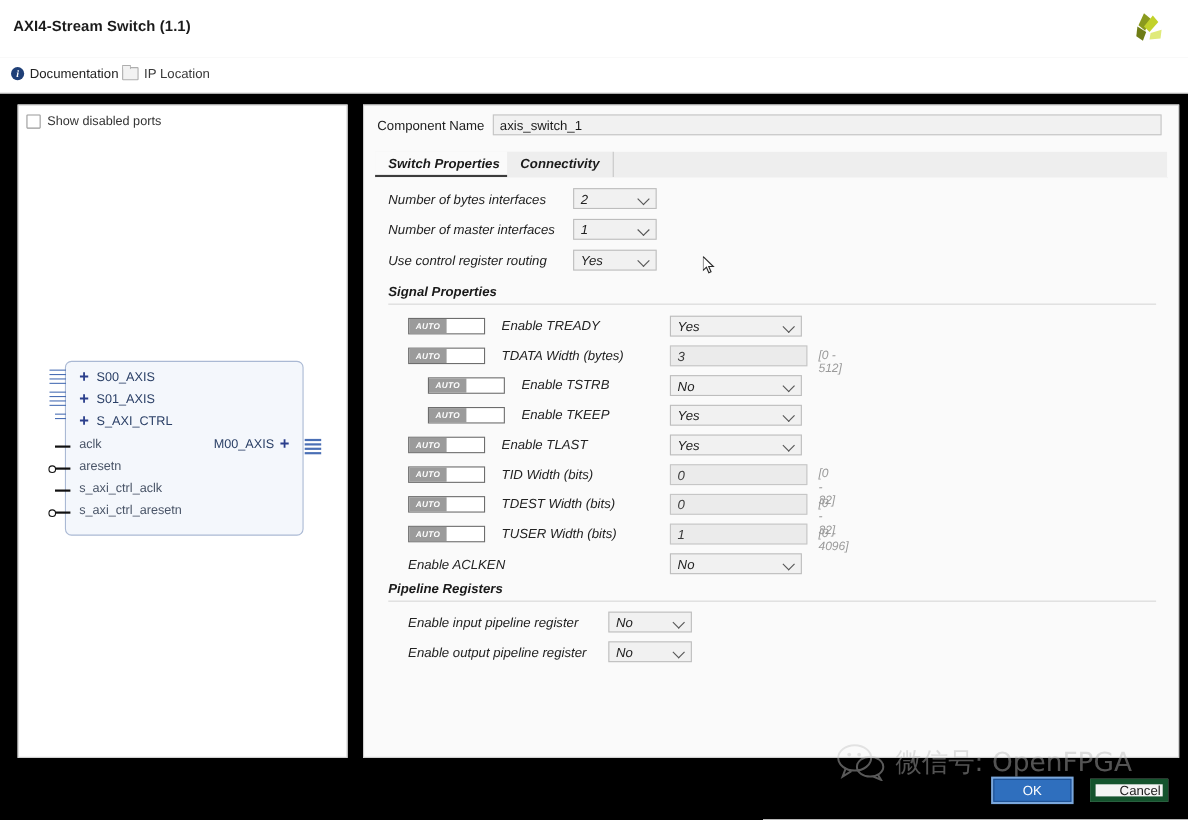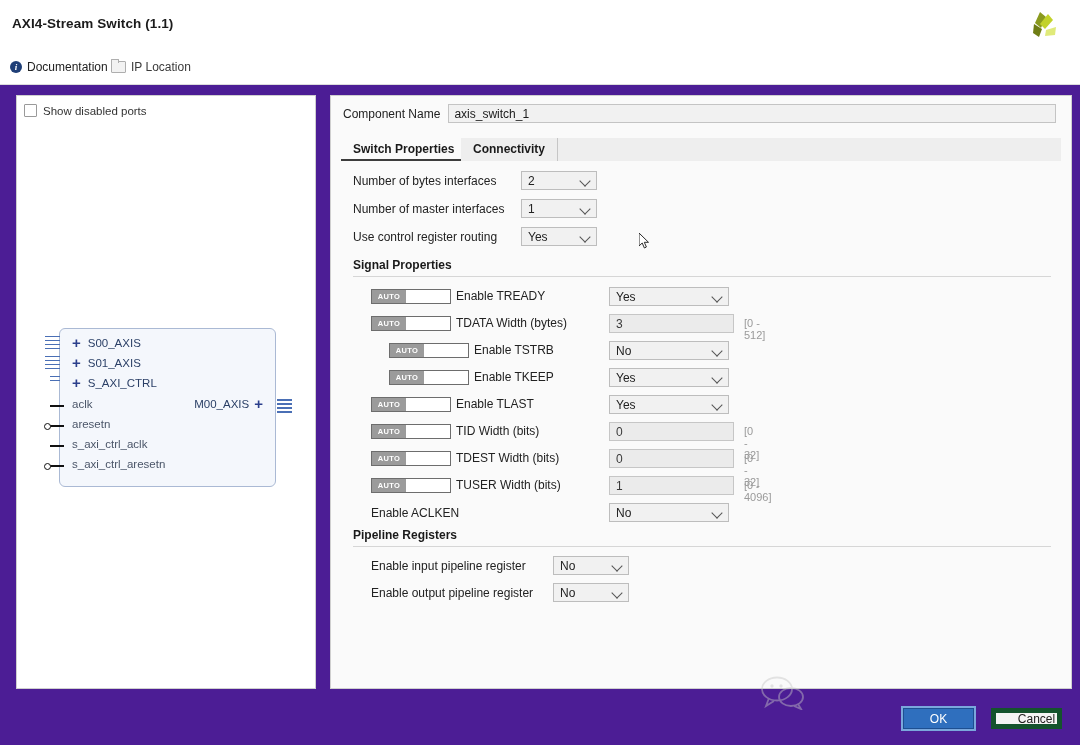--- a/index.html
+++ b/index.html
@@ -5,21 +5,21 @@
   html, body {
     margin: 0; padding: 0;
     width: 1080px; height: 745px;
     background: #f6f6f6;
     font-family: "Liberation Sans", sans-serif;
     overflow: hidden;
   }
   .app {
     position: relative;
     width: 1080px; height: 745px;
-    background: #4c1d95;
+    background: #000000;
   }
   
   .titlebar {
     position: absolute; left: 0; top: 0;
     width: 1080px; height: 52px;
     background: #ffffff;
     border-bottom: 1px solid #d9d9d9;
   }
   .title-text {
     position: absolute; left: 12px; top: 16px;
@@ -148,21 +148,21 @@
   }
   .compname-label { font-size: 12px; color: #222; }
   .compname-input {
     width: 608px; height: 19px; line-height: 19px;
     background: #f1f1f1; border: 1px solid #c4c4c4;
     font-size: 12px; color: #1a1a1a; padding-left: 5px;
     box-sizing: border-box;
   }
   .tabs-wrap {
     position: absolute; left: 10px; top: 42px;
-    width: 720px; height: 540px;
+    width: 720px; height: 540px; font-style: italic;
   }
   .tabbar {
     position: relative; height: 23px;
     border-bottom: 1px solid #b9b9b9;
     background: #eeeeee;
   }
   .tab {
     position: absolute; top: 0; height: 23px;
     font-size: 12px; font-weight: bold; color: #1a1a1a;
     padding: 0 12px; line-height: 23px;
@@ -196,21 +196,21 @@
     border-left: 1.6px solid #555; border-bottom: 1.6px solid #555;
     transform: rotate(-45deg);
   }
   .textinput {
     background: #ebebeb; border: 1px solid #c6c6c6;
     box-sizing: border-box; font-size: 12px; color: #3a3a3a;
     display: flex; align-items: center; padding-left: 6px;
   }
   .range-hint { font-size: 11px; color: #9a9a9a; }
   .auto-toggle {
-    width: 80px; height: 15px; border: 1px solid #6d6d6d;
+    width: 70px; height: 15px; border: 1px solid #6d6d6d;
     background: #ffffff; box-sizing: border-box;
     display: flex; align-items: center;
   }
   .auto-toggle span {
     width: 34px; height: 13px; background: #9b9b9b;
     color: #ffffff; font-size: 7.5px; font-weight: bold;
     letter-spacing: .3px;
     display: flex; align-items: center; justify-content: center;
   }
   .section-hdr {
@@ -500,20 +500,21 @@
 
   <div class="watermark">
     <svg width="46" height="34" viewBox="0 0 46 34">
       <ellipse cx="17" cy="13" rx="15" ry="11.5" fill="none" stroke="#c6c6c6" stroke-width="1.8"></ellipse>
       <path d="M9 22 L6 30 L14 25" fill="none" stroke="#c6c6c6" stroke-width="1.8"></path>
       <ellipse cx="31" cy="21" rx="12" ry="9" fill="none" stroke="#c6c6c6" stroke-width="1.8"></ellipse>
       <path d="M38 28 L41 33 L34 30" fill="none" stroke="#c6c6c6" stroke-width="1.8"></path>
       <circle cx="12" cy="10" r="1.7" fill="#c6c6c6"></circle>
       <circle cx="21" cy="10" r="1.7" fill="#c6c6c6"></circle>
     </svg>
+    <span class="wm-text">微信号: OpenFPGA</span>
   </div>
 
   <div class="btn btn-ok">OK</div>
   <div class="btn btn-cancel">Cancel</div>
 
   <svg class="cursor" viewBox="0 0 12 18">
     <polygon points="0,0 0,13 3.2,10 5.4,15 7.4,14 5.3,9.3 9.5,9.3" fill="#ffffff" stroke="#2b2b2b" stroke-width="1"></polygon>
   </svg>
 
 </div>

